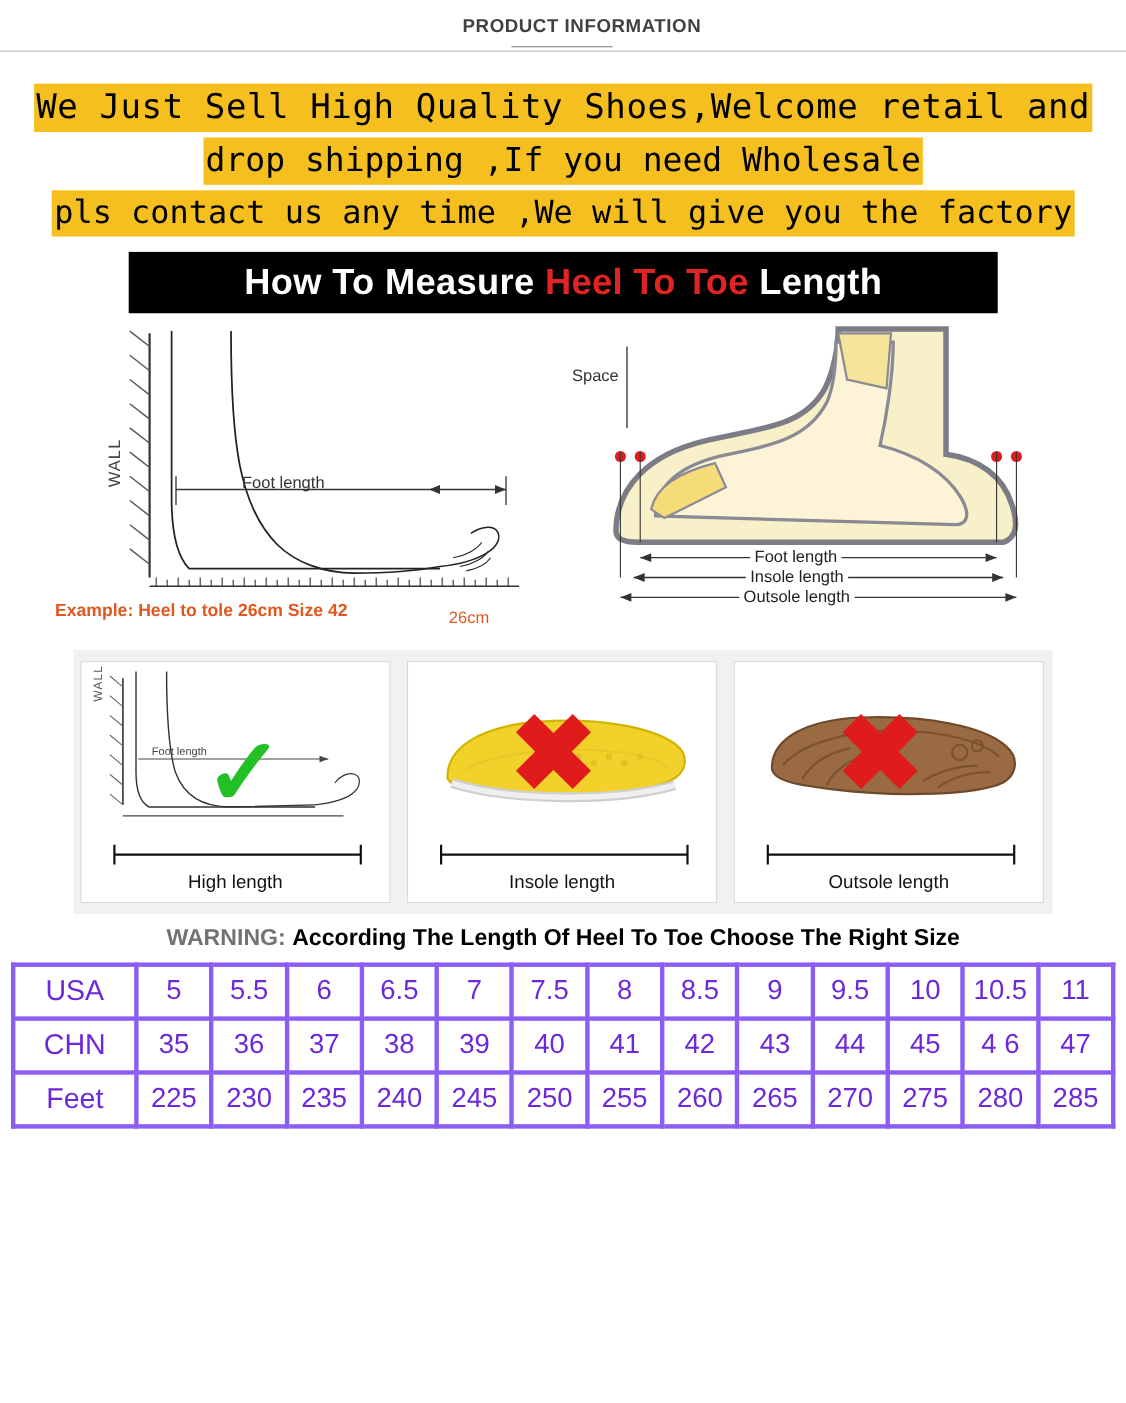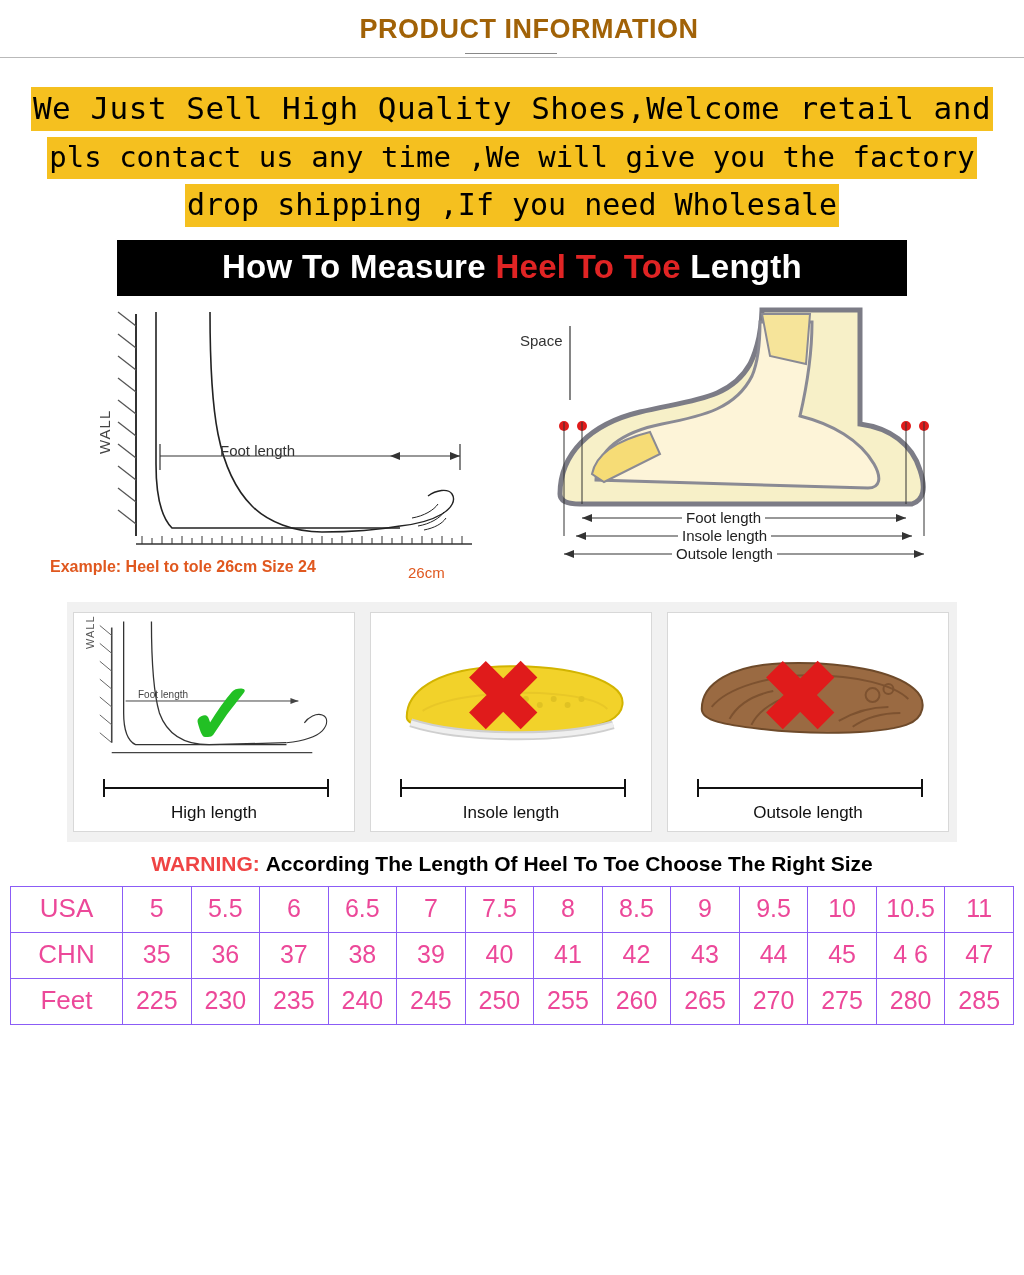--- a/index.html
+++ b/index.html
@@ -7,24 +7,24 @@
     margin: 0; padding: 0;
     width: 1024px; height: 1275px;
     background: #ffffff;
     font-family: "Liberation Sans", sans-serif;
   }
   .page { position: relative; width: 1024px; height: 1275px; overflow: hidden; }
 
   
   .header { padding-top: 14px; text-align: center; }
   .header-title {
-    color: #a16207;
+    color: #404040;
     font-family: "Liberation Sans", sans-serif;
     font-weight: bold;
-    font-size: 27px;
+    font-size: 17px;
     letter-spacing: 0.5px;
     margin-left: 34px;
   }
   .header-rule-wrap { position: relative; height: 18px; margin-top: 4px; }
   .header-rule {
     position: absolute; left: 0; right: 0; top: 8px;
     border-top: 1px solid #b9b9b9;
   }
   .header-rule2 {
     position: absolute; left: 465px; width: 92px; top: 4px;
@@ -111,21 +111,21 @@
     font-family: "Liberation Sans", sans-serif;
   }
   .cm-note {
     position: absolute;
     left: 408px; top: 268px;
     color: #e0581f;
     font-size: 15px;
     font-family: "Liberation Sans", sans-serif;
   }
   .space-label {
-    position: absolute; left: 20px; top: 28px;
+    position: absolute; left: 20px; top: 40px;
     font-size: 15px; color: #333;
   }
   .len-label {
     position: absolute;
     font-size: 15px; color: #222;
     font-family: "Liberation Sans", sans-serif;
   }
 
   
   .panels {
@@ -178,37 +178,37 @@
     font-size: 10px; color: #444;
   }
 
   
   .warning-row {
     margin-top: 10px;
     text-align: center;
     font-size: 21px;
     font-family: "Liberation Sans", sans-serif;
   }
-  .warning-row .w1 { color: #ef4444; font-weight: bold; }
+  .warning-row .w1 { color: #737373; font-weight: bold; }
   .warning-row .w2 { color: #000000; font-weight: bold; }
 
   
   table.size-table {
     margin: 10px auto 0 auto;
     border-collapse: collapse;
     width: 1004px;
     table-layout: fixed;
   }
   table.size-table td {
-    border: 1px solid #8b5cf6;
+    border: 4px solid #8b5cf6;
     text-align: center;
     font-size: 25px;
     font-family: "Liberation Sans", sans-serif;
     padding: 6px 0 8px 0;
-    color: #ec4899;
+    color: #6d28d9;
   }
   table.size-table td.rowhead {
     width: 112px;
     font-size: 26px;
   }
 </style>
 </head>
 <body>
 
 <div class="page">
@@ -216,22 +216,22 @@
   <div class="header">
     <div class="header-title">PRODUCT INFORMATION</div>
     <div class="header-rule-wrap">
       <div class="header-rule"></div>
       <div class="header-rule2"></div>
     </div>
   </div>
 
   <div class="promo">
     <div class="promo-line l1"><span class="hl">We Just Sell High Quality Shoes,Welcome retail and</span></div>
+    <div class="promo-line l2"><span class="hl">drop shipping ,If you need Wholesale</span></div>
     <div class="promo-line l3"><span class="hl">pls contact us any time ,We will give you the factory</span></div>
-    <div class="promo-line l2"><span class="hl">drop shipping ,If you need Wholesale</span></div>
   </div>
 
   <div class="measure">
 
     <div class="measure-title-bar">
       <span class="t"><span>How To Measure </span><span class="red">Heel To Toe</span><span> Length</span></span>
     </div>
 
     <div class="diagram-row">
 
@@ -300,21 +300,21 @@
 
           <line x1="100" y1="152" x2="400" y2="152" stroke="#333" stroke-width="1.2"></line>
           <polygon points="400,152 390,148 390,156" fill="#333"></polygon>
           <polygon points="330,152 340,148 340,156" fill="#333"></polygon>
           <line x1="400" y1="140" x2="400" y2="166" stroke="#333" stroke-width="1.2"></line>
           <line x1="100" y1="140" x2="100" y2="166" stroke="#333" stroke-width="1.2"></line>
         </svg>
         <div class="wall-label" style="left:36px; top:150px;">WALL</div>
         <div class="foot-len-label" style="left:160px; top:138px;">Foot length</div>
       </div>
-      <div class="example-note">Example: Heel to tole 26cm Size 24</div>
+      <div class="example-note">Example: Heel to tole 26cm Size 42</div>
       <div class="cm-note">26cm</div>
 
       <div class="diag-right">
         <svg width="470" height="270" viewBox="0 0 470 270">
 
           <path d="M60 190 C60 150 90 120 140 108 C190 96 230 96 250 60 C258 44 262 22 262 6
                    L360 6 L360 120 C390 124 412 140 420 166 C426 184 424 196 412 200
                    L80 200 C66 200 60 196 60 190 Z" fill="#f7f0c8" stroke="#7c7c86" stroke-width="5"></path>
 
           <path d="M96 176 C96 146 122 128 162 120 C204 112 236 104 252 72 C258 58 260 36 260 18

